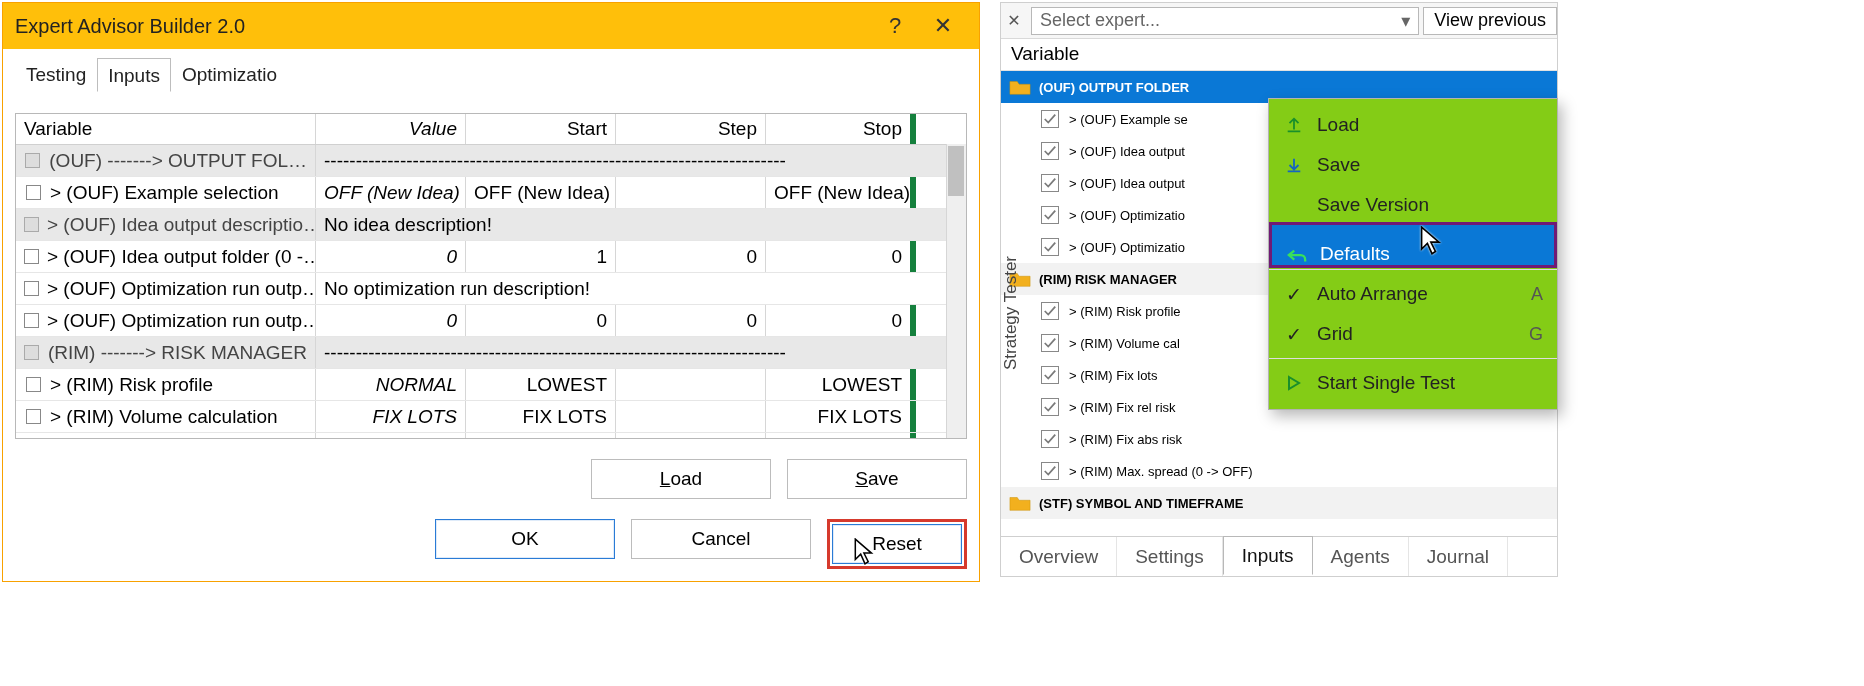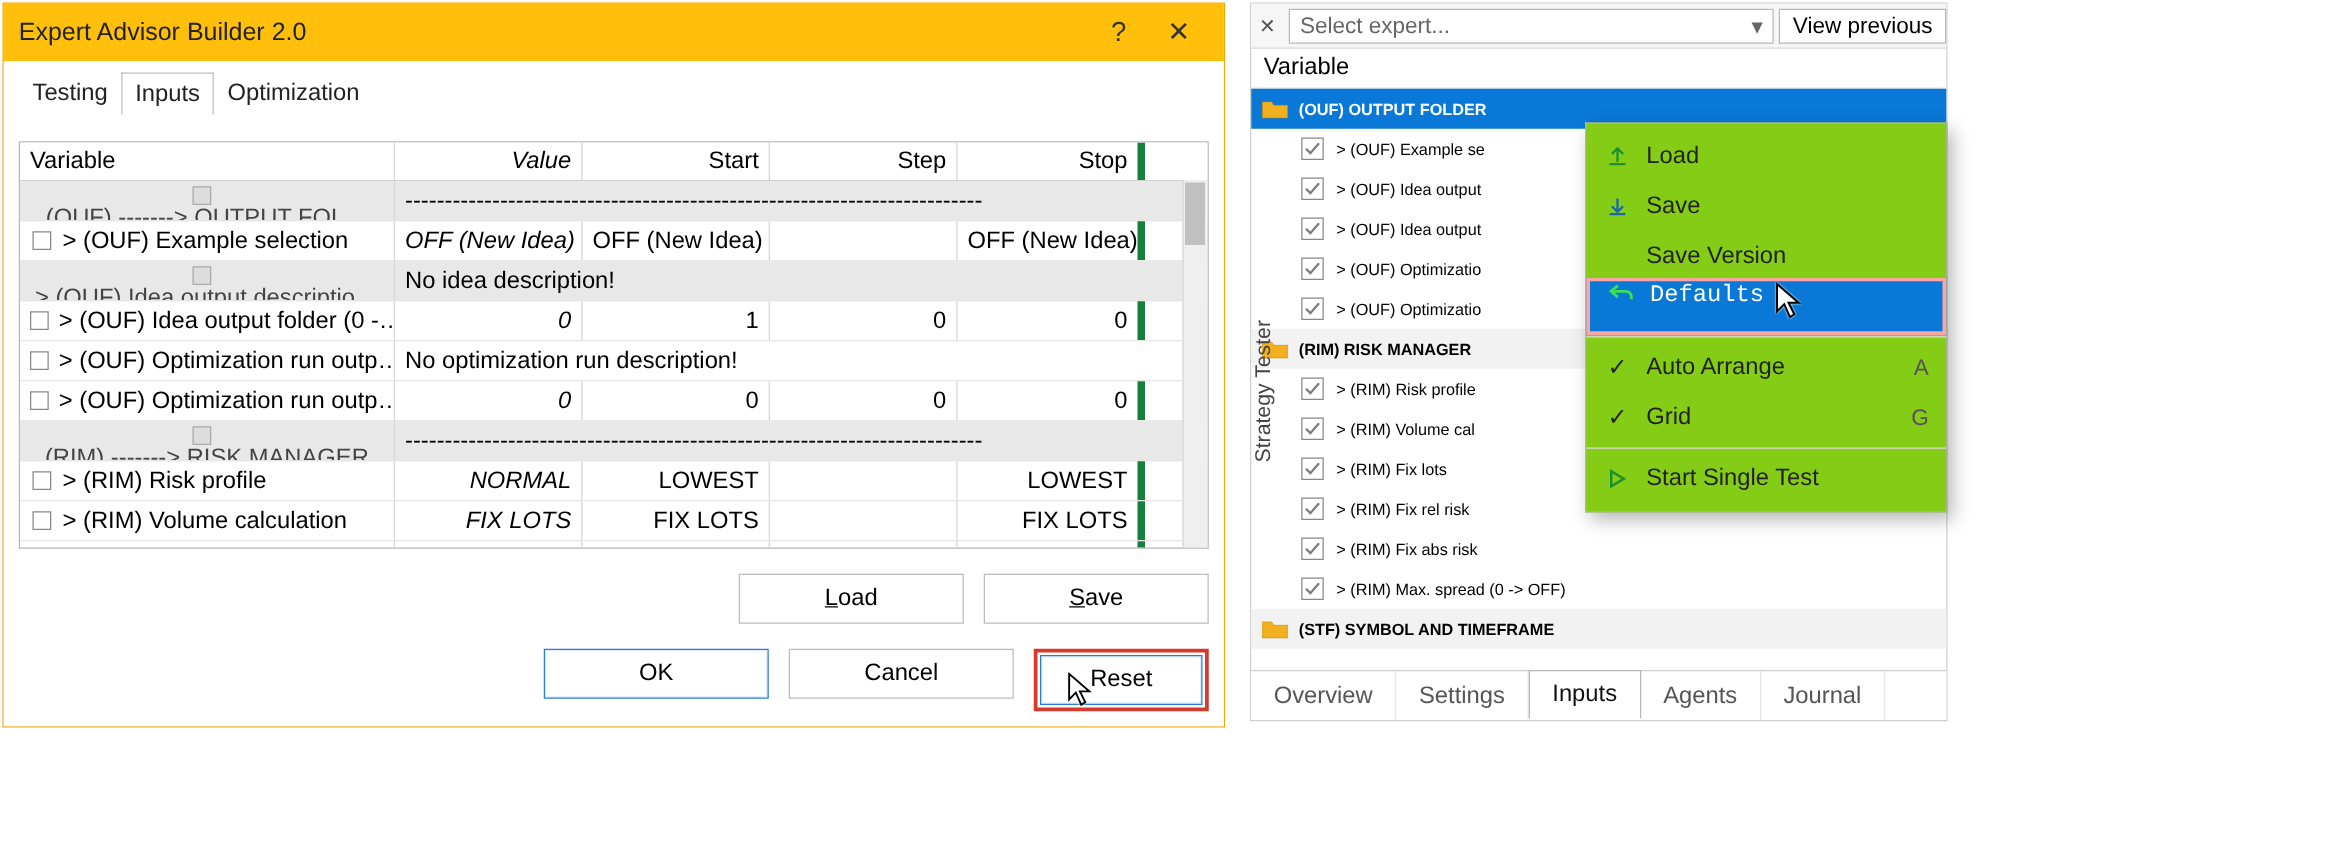--- a/index.html
+++ b/index.html
@@ -27,21 +27,21 @@
   .col { border-right:1px solid #d6d6d6; padding:4px 8px; font-size:19px; overflow:hidden; white-space:nowrap; display:flex; align-items:center; }
   .col.var  { width:300px; }
   .col.val  { width:150px; text-align:right; justify-content:flex-end;font-style:italic; }
   .col.start{ width:150px; text-align:right; justify-content:flex-end; }
   .col.step { width:150px; text-align:right; justify-content:flex-end; }
   .col.stop { width:150px; text-align:right; justify-content:flex-end; border-right:6px solid #15803d; }
   .scrollgutter { position:absolute; right:0; top:30px; bottom:0; width:20px; background:#efefef; border-left:1px solid #d6d6d6;}
   .scrollthumb { position:absolute; right:2px; top:2px; width:16px; height:50px; background:#c0c0c0;}
   .grid-row { border-bottom:1px solid #e6e6e6; height:32px; }
   .grid-row.section { background:#e8e8e8; }
-  .grid-row.section .col.var { color:#444;flex-direction:column; }
+  .grid-row.section .col.var { color:#444; }
   .grid-row .chk { width:18px; height:18px; margin-right:8px; display:inline-flex; align-items:center; justify-content:center; }
   .chk-box { width:15px; height:15px; border:1px solid #888; background:#fff; display:inline-block;}
   .chk-box.disabled { background:#ddd; border-color:#aaa;}
   .valspan { width:100%; text-align:inherit; }
 
   .btn-row { display:flex; justify-content:flex-end; gap:16px; margin-top:20px; }
   .btn-row2 { display:flex; justify-content:flex-end; gap:16px; margin-top:20px; }
   .win-btn {
     width:180px; height:40px; border:1px solid #bcbcbc; background:#fff;
     font-size:19px; display:flex; align-items:center; justify-content:center;
@@ -86,22 +86,22 @@
     position:absolute; left:1268px; top:98px; width:290px;
     background:#84cc16; border:1px solid #b3b3b3; box-shadow:4px 6px 14px rgba(0,0,0,.28);
     padding:6px 0; font-size:19px; color:#222;
   }
   .ctxitem { height:40px; display:flex; align-items:center; padding:0 14px; gap:12px; }
   .ctxitem .icon { width:22px; display:flex; justify-content:center; }
   .ctxitem .shortcut { margin-left:auto; color:#555; font-size:18px;}
   .ctxsep { height:1px; background:#ddd; margin:4px 0;}
   .ctxitem.highlight-wrap { padding:0;}
   .defaults-box {
-    border:3px solid #fca5a5; background:#0a78d6; color:#fff; width:100%; height:46px;
-    display:flex; align-items:flex-start; padding:0 14px; gap:12px;font-family:Liberation Mono, monospace;
+    border:3px solid #701a75; background:#0a78d6; color:#fff; width:100%; height:46px;
+    display:flex; align-items:flex-end; padding:0 14px; gap:12px;
   }
   .cursor { position:absolute; pointer-events:none; }
   .cursor svg { filter: drop-shadow(0 0 1px #fff);}
 </style>
 </head>
 <body>
 
 <div class="stage">
 
   <div class="dialog">
@@ -111,21 +111,21 @@
           <span>?</span>
         </div>
       <div class="tb-btn">
           <span>✕</span>
         </div>
     </div>
     <div class="dialog-body">
       <div class="tabs-row">
         <div class="dlg-tab">Testing</div>
         <div class="dlg-tab active">Inputs</div>
-        <div class="dlg-tab">Optimization</div>
+        <div class="dlg-tab">Optimizatio</div>
       </div>
 
       <div class="grid-wrap">
         <div class="grid-header">
           <div class="col var">Variable</div>
           <div class="col val">Value</div>
           <div class="col start">Start</div>
           <div class="col step">Step</div>
           <div class="col stop">Stop</div>
         </div>

